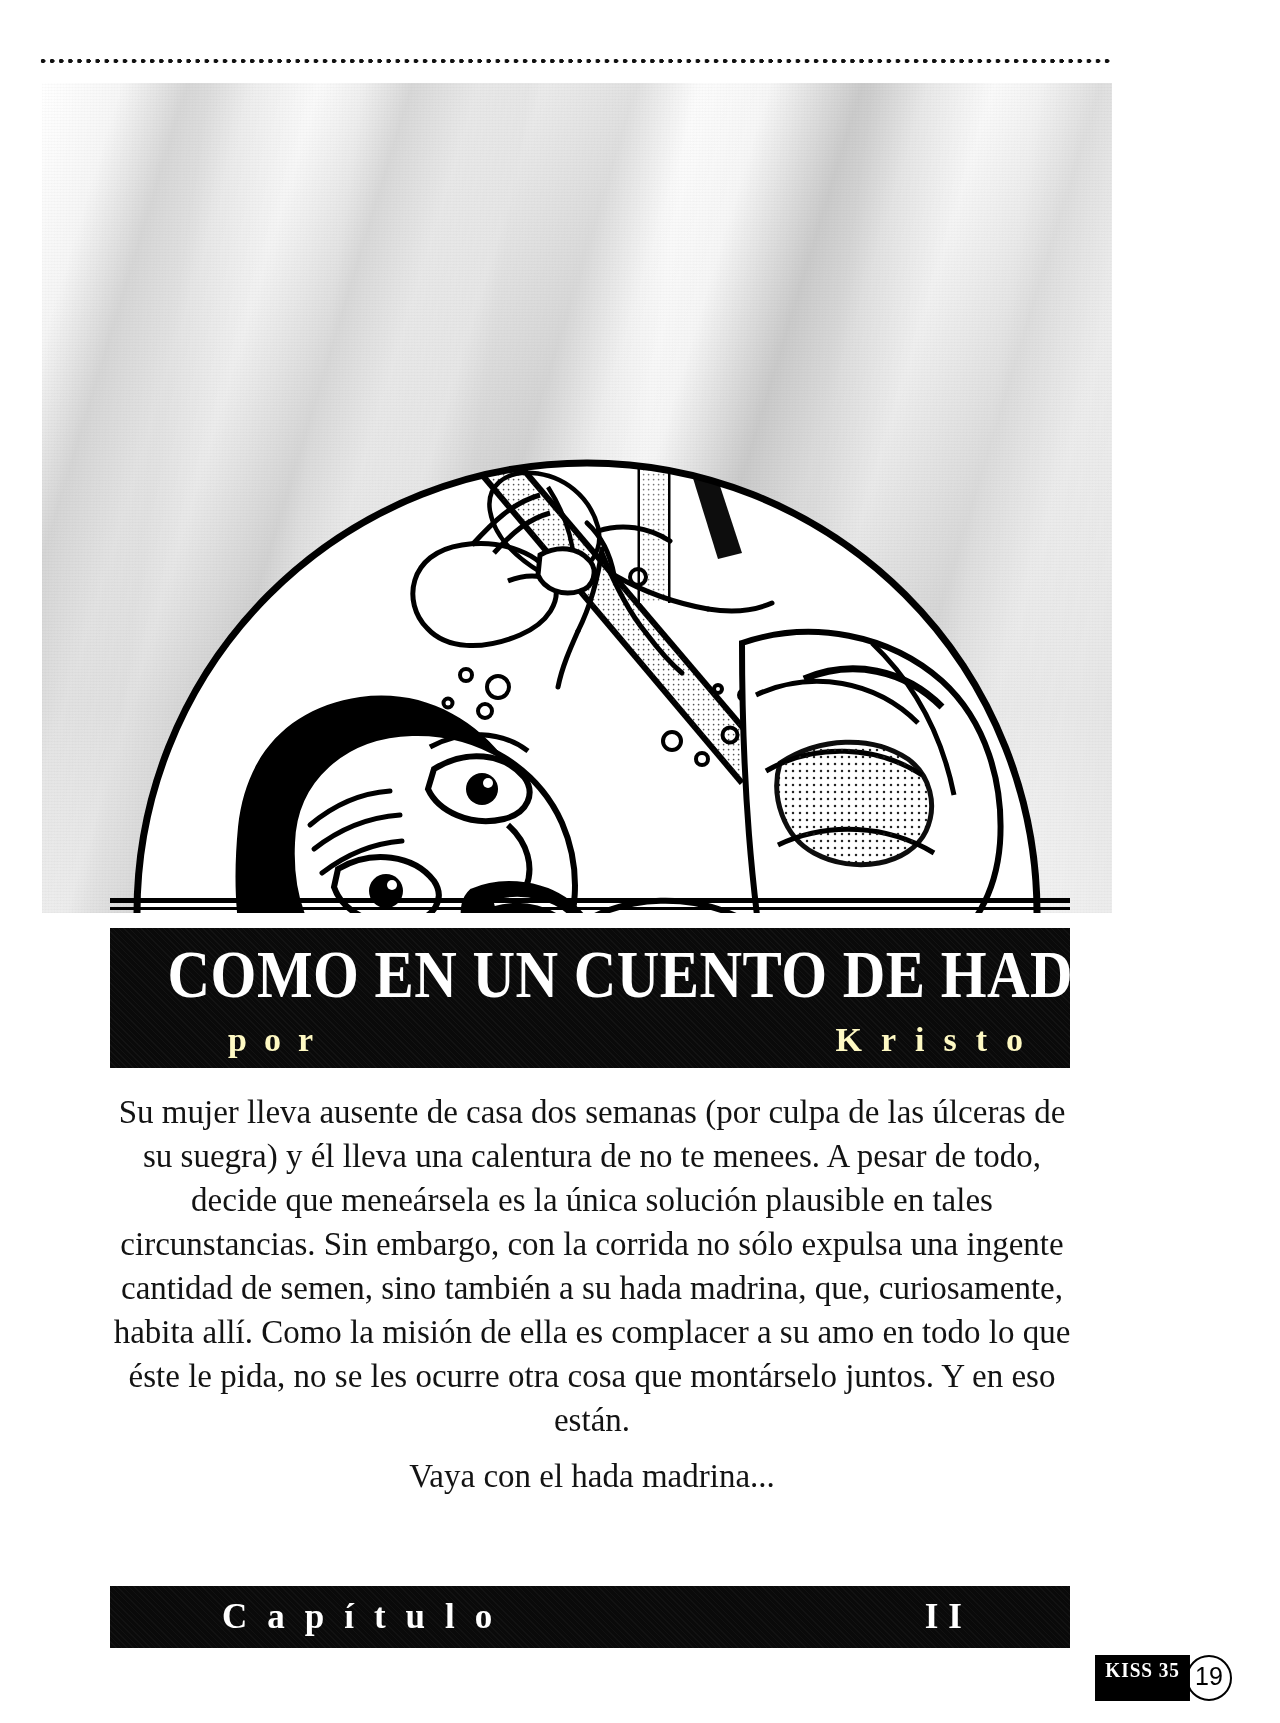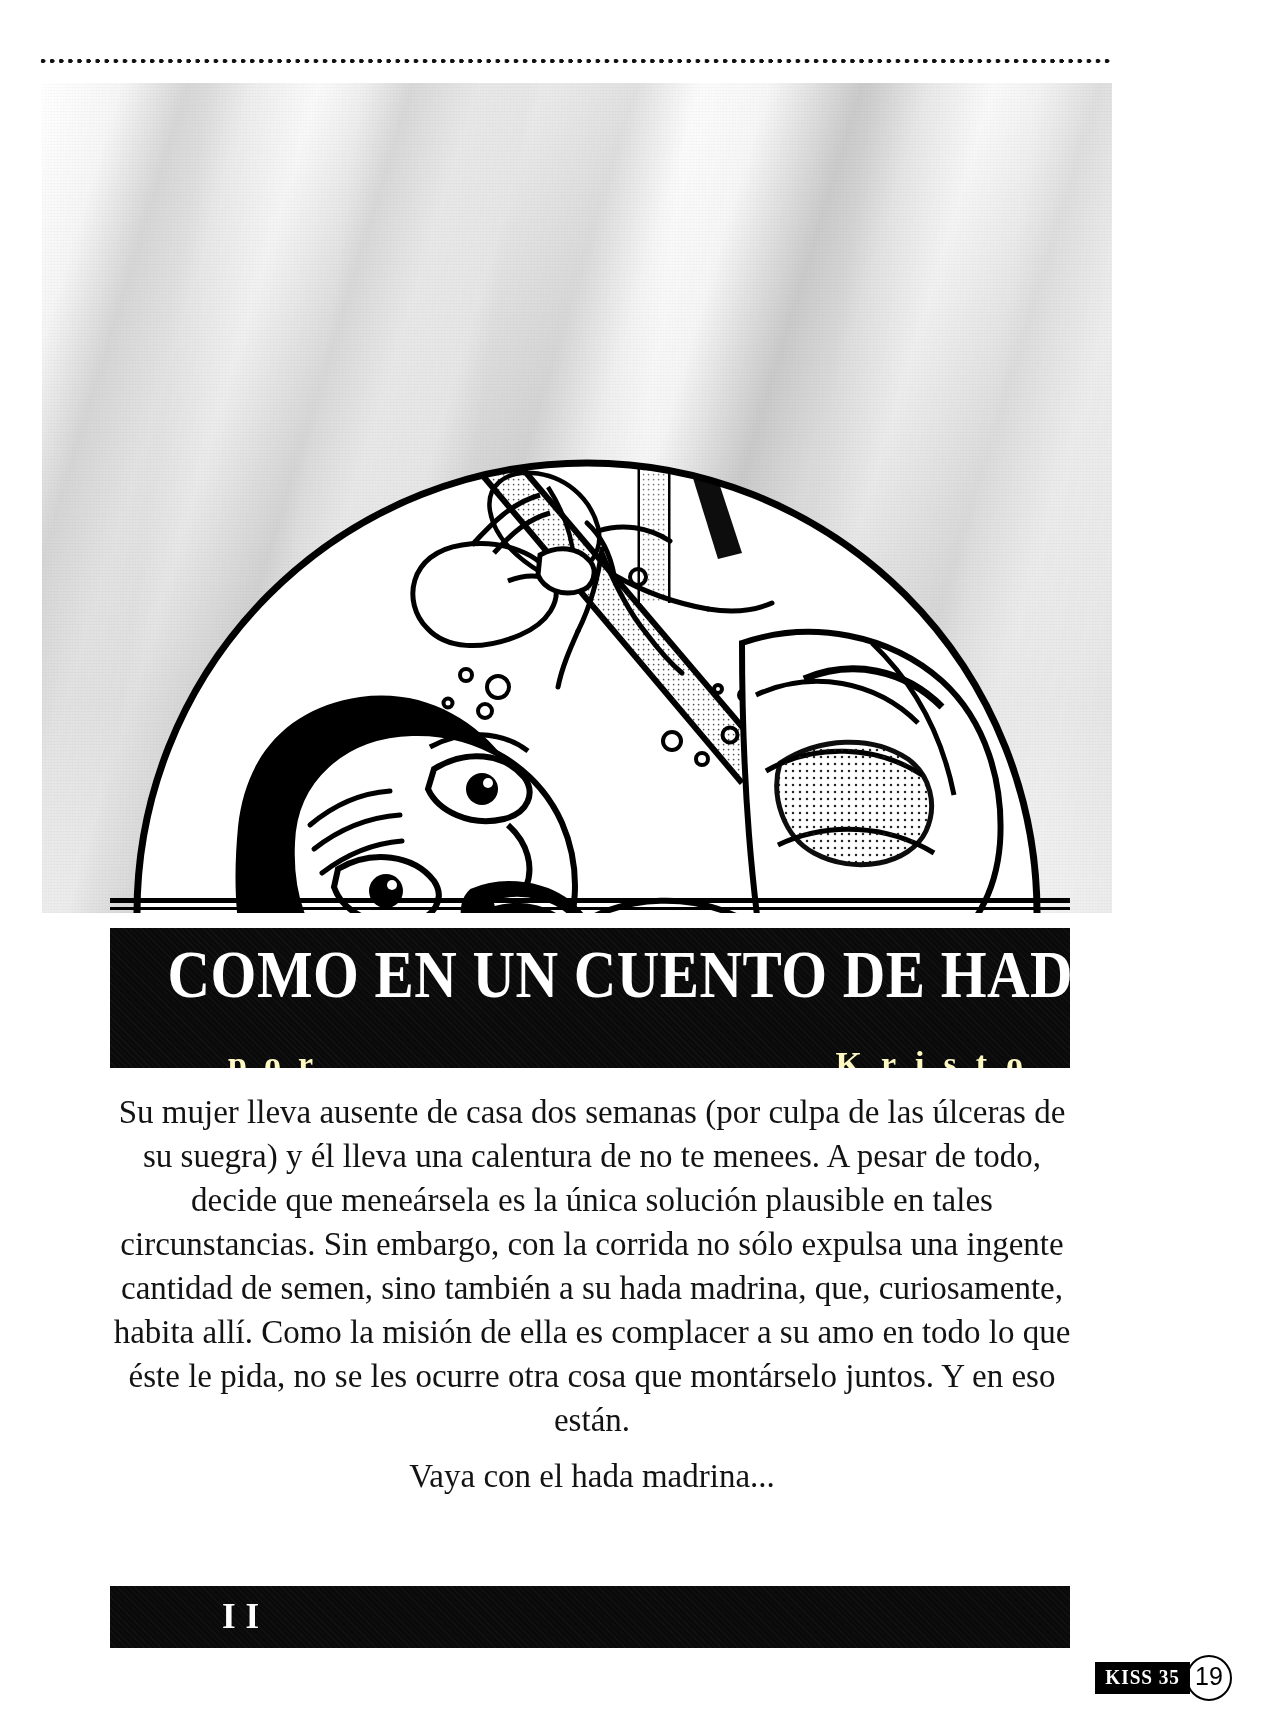--- a/index.html
+++ b/index.html
@@ -137,21 +137,20 @@
     font-weight: 700;
     font-size: 34px;
     line-height: 40px;
   }
   .byline .by-word {
     letter-spacing: 17px;
   }
   .byline .by-author {
     letter-spacing: 19px;
     padding-right: 6px;
-    margin-top: 24px;
   }
 
   
   .body-copy {
     position: absolute;
     left: 108px;
     top: 1090px;
     width: 968px;
     text-align: center;
     font-family: "Liberation Serif", serif;
@@ -201,21 +200,20 @@
   .chapter-inner .chap-word { letter-spacing: 20px; }
   .chapter-inner .chap-num  { letter-spacing: 10px; padding-right: 2px; }
 
   
   .footer {
     position: absolute;
     right: 48px;
     top: 1655px;
     height: 46px;
     display: flex;
-    align-items: center;
   }
   .kiss-badge {
     position: relative;
     z-index: 2;
     background: #000;
     color: #fff;
     font-family: "Liberation Serif", serif;
     font-weight: 700;
     font-size: 21px;
     letter-spacing: 1px;
@@ -415,20 +413,21 @@
     </div>
   </div>
 
   <div class="body-copy">
     <p>Su mujer lleva ausente de casa dos semanas (por culpa de las úlceras de su suegra) y él lleva una calentura de no te menees. A pesar de todo, decide que meneársela es la única solución plausible en tales circunstancias. Sin embargo, con la corrida no sólo expulsa una ingente cantidad de semen, sino también a su hada madrina, que, curiosamente, habita allí. Como la misión de ella es complacer a su amo en todo lo que éste le pida, no se les ocurre otra cosa que montárselo juntos. Y en eso están.</p>
     <p class="closing">Vaya con el hada madrina...</p>
   </div>
 
   <div class="chapter-banner">
     <div class="chapter-inner">
+      <span class="chap-word">Capítulo</span>
       <span class="chap-num">II</span>
     </div>
   </div>
 
   <div class="footer">
     <span class="kiss-badge">KISS 35</span>
     <span class="page-circle">19</span>
   </div>
 
 </div>

